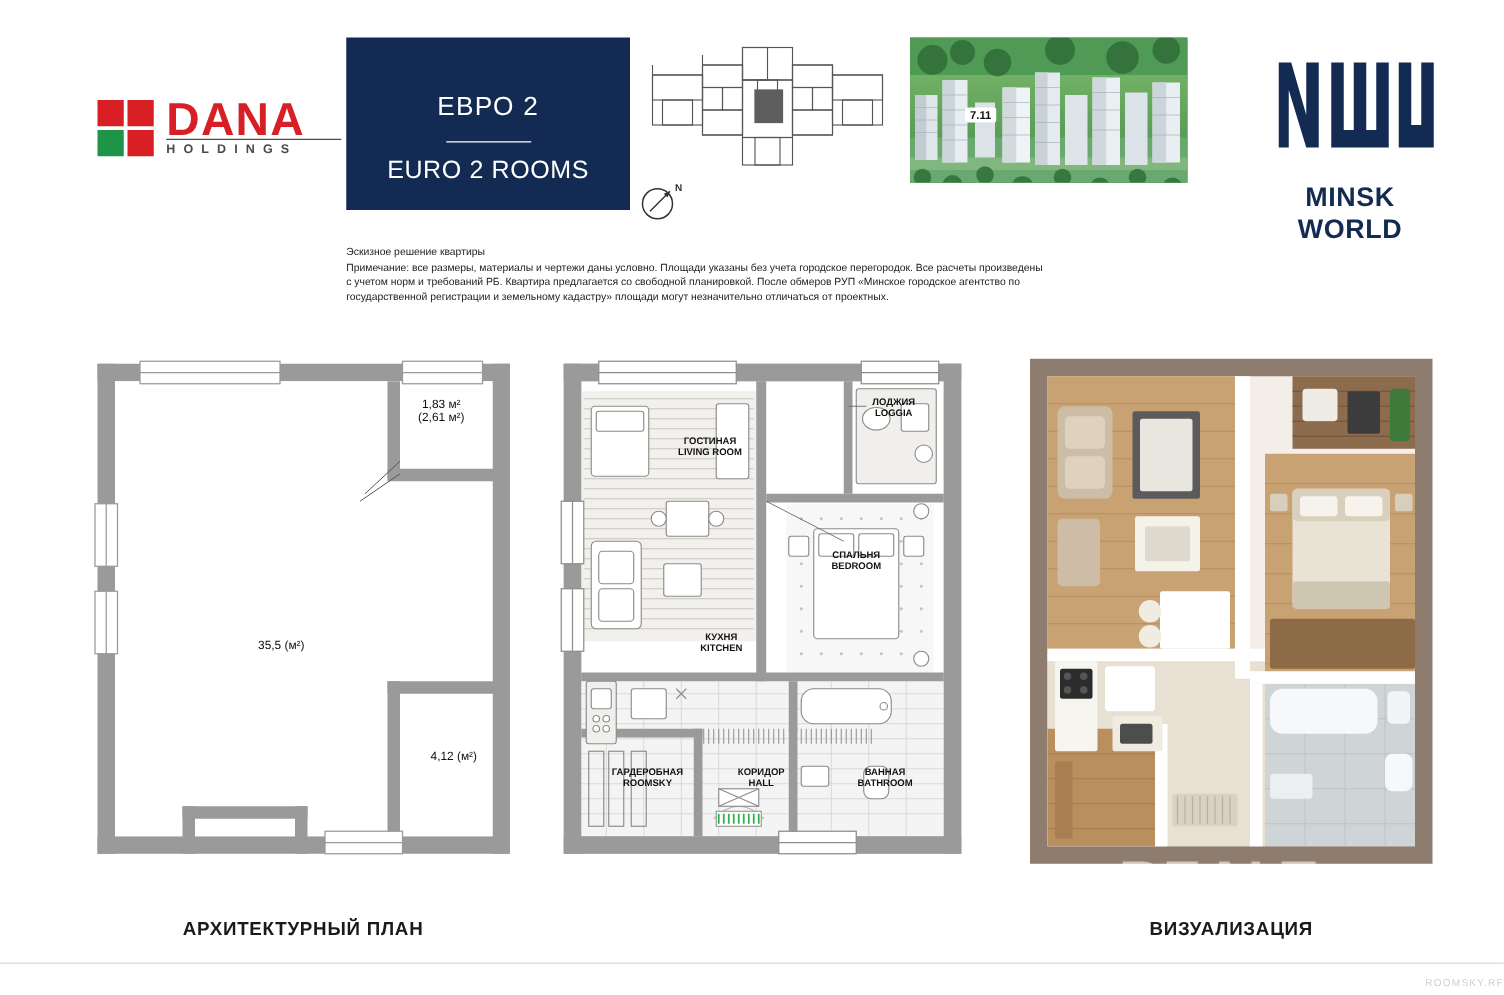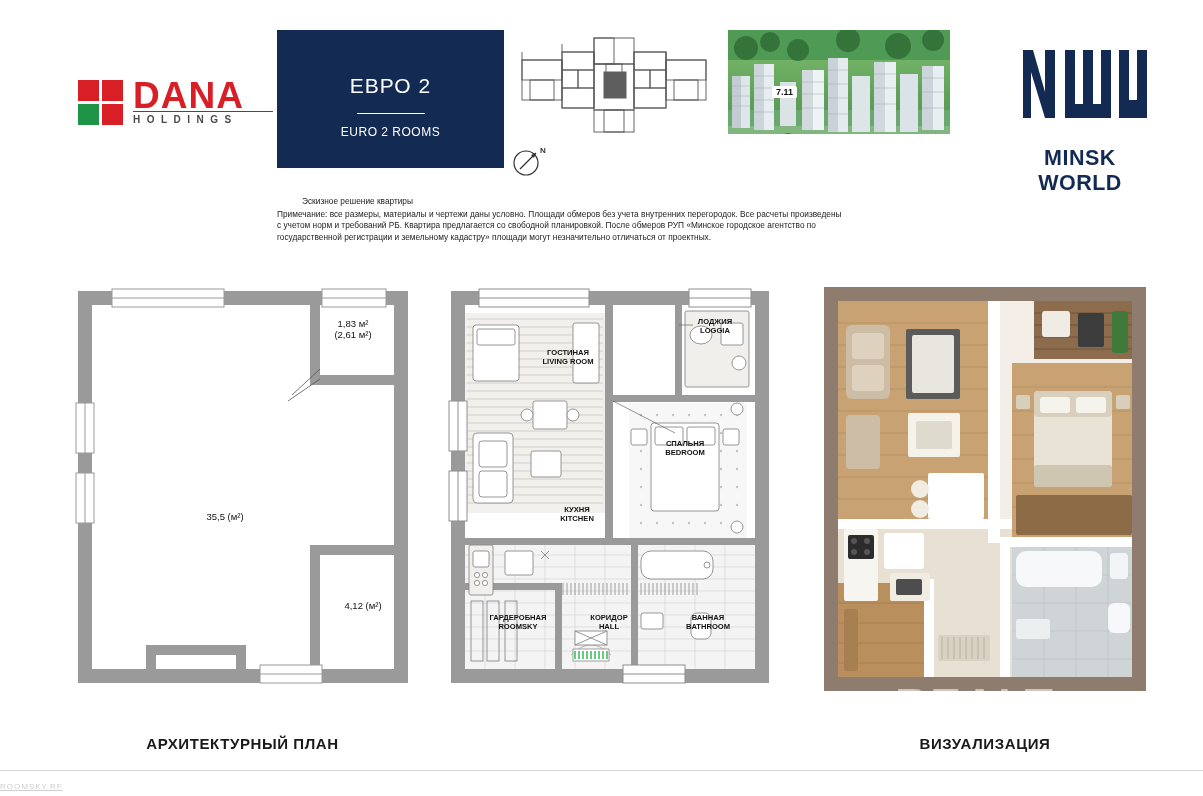--- a/index.html
+++ b/index.html
@@ -93,21 +93,21 @@
     left: 50%; top: 83px;
     width: 68px;
     margin-left: -34px;
     height: 1px;
     background: #ffffff;
   }
   .title-en {
     position: absolute;
     left: 0; top: 95px;
     width: 100%;
-    font-size: 12px;
+    font-size: 20px;
     letter-spacing: 0.5px;
   }
 
   
   .keyplan {
     position: absolute;
     left: 516px; top: 32px;
     width: 196px;
     height: 112px;
   }
@@ -122,21 +122,21 @@
     left: 28px; top: -2px;
     font-size: 8px;
     font-weight: bold;
     color: #333;
   }
 
   
   .aerial {
     position: absolute;
     left: 728px; top: 30px;
-    width: 222px; height: 104px;
+    width: 222px; height: 116px;
     overflow: hidden;
     background: #2f6d3c;
   }
   .aerial-badge {
     position: absolute;
     left: 44px; top: 56px;
     background: #ffffff;
     color: #111;
     font-size: 9px;
     font-weight: bold;
@@ -165,21 +165,21 @@
 
   
   .notes {
     position: absolute;
     left: 277px; top: 196px;
     width: 680px;
     font-size: 8.3px;
     line-height: 11.6px;
     color: #222;
   }
-  .notes .n-title { margin-bottom: 1px; margin-left: 25px; }
+  .notes .n-title { margin-bottom: 1px; }
 
   
   .plan-block { position: absolute; }
   .caption {
     position: absolute;
     text-align: center;
     font-size: 15px;
     font-weight: bold;
     letter-spacing: 0.6px;
     color: #1a1a1a;
@@ -222,25 +222,24 @@
   .footer-rule {
     position: absolute;
     left: 0; top: 770px;
     width: 1203px; height: 1px;
     background: #d8d8d8;
   }
   .footer-text {
     position: absolute;
     left: 0; top: 782px;
     width: 1203px;
-    text-align: left;
+    text-align: right;
     font-size: 8px;
     color: #cfcfcf;
     letter-spacing: 1px;
-    text-decoration: underline;
   }
 </style>
 </head>
 <body>
 
 <div class="page">
 
   <div class="header">
 
     <div class="dana-logo">
@@ -387,21 +386,21 @@
           <polygon points="18,12 28,12 40,54 40,12 50,12 50,80 40,80 26,34 26,80 18,80"></polygon>
           <polygon points="60,12 70,12 70,66 78,66 78,12 88,12 88,66 96,66 96,12 106,12 106,80 60,80"></polygon>
           <polygon points="114,12 124,12 124,62 132,62 132,12 142,12 142,80 114,80"></polygon>
         </g>
       </svg>
       <div class="mw-word">MINSK WORLD</div>
     </div>
 
     <div class="notes">
       <div class="n-title">Эскизное решение квартиры</div>
-      <div>Примечание: все размеры, материалы и чертежи даны условно. Площади обмеров без учета внутренних перегородок. Все расчеты произведены</div>
+      <div>Примечание: все размеры, материалы и чертежи даны условно. Площади указаны без учета городское перегородок. Все расчеты произведены</div>
       <div>с учетом норм и требований РБ. Квартира предлагается со свободной планировкой. После обмеров РУП «Минское городское агентство по</div>
       <div>государственной регистрации и земельному кадастру» площади могут незначительно отличаться от проектных.</div>
     </div>
   </div>
 
   <div class="plan-block arch">
     <svg width="345" height="420" viewBox="0 0 345 420">
 
       <g fill="#9a9a9a">
 

